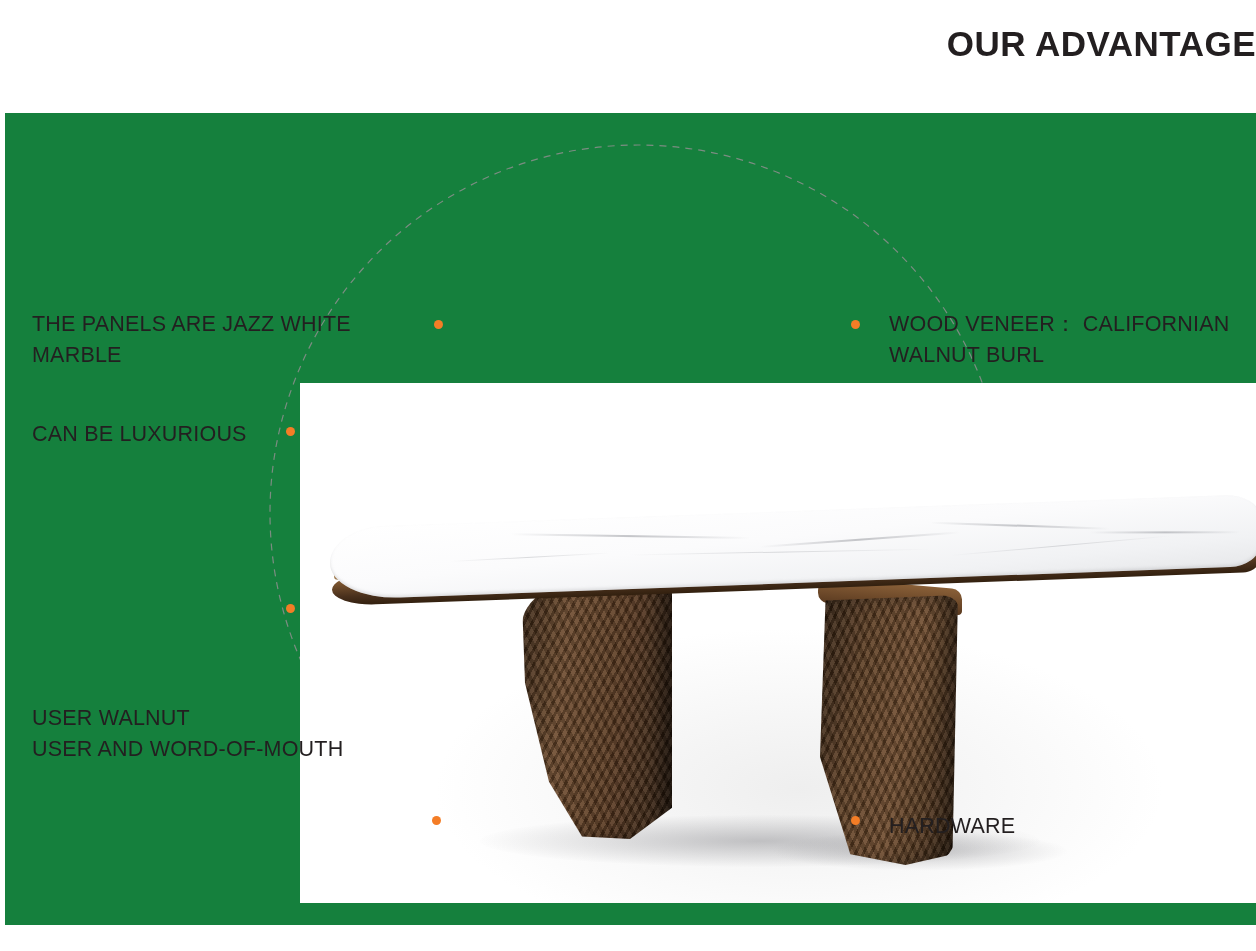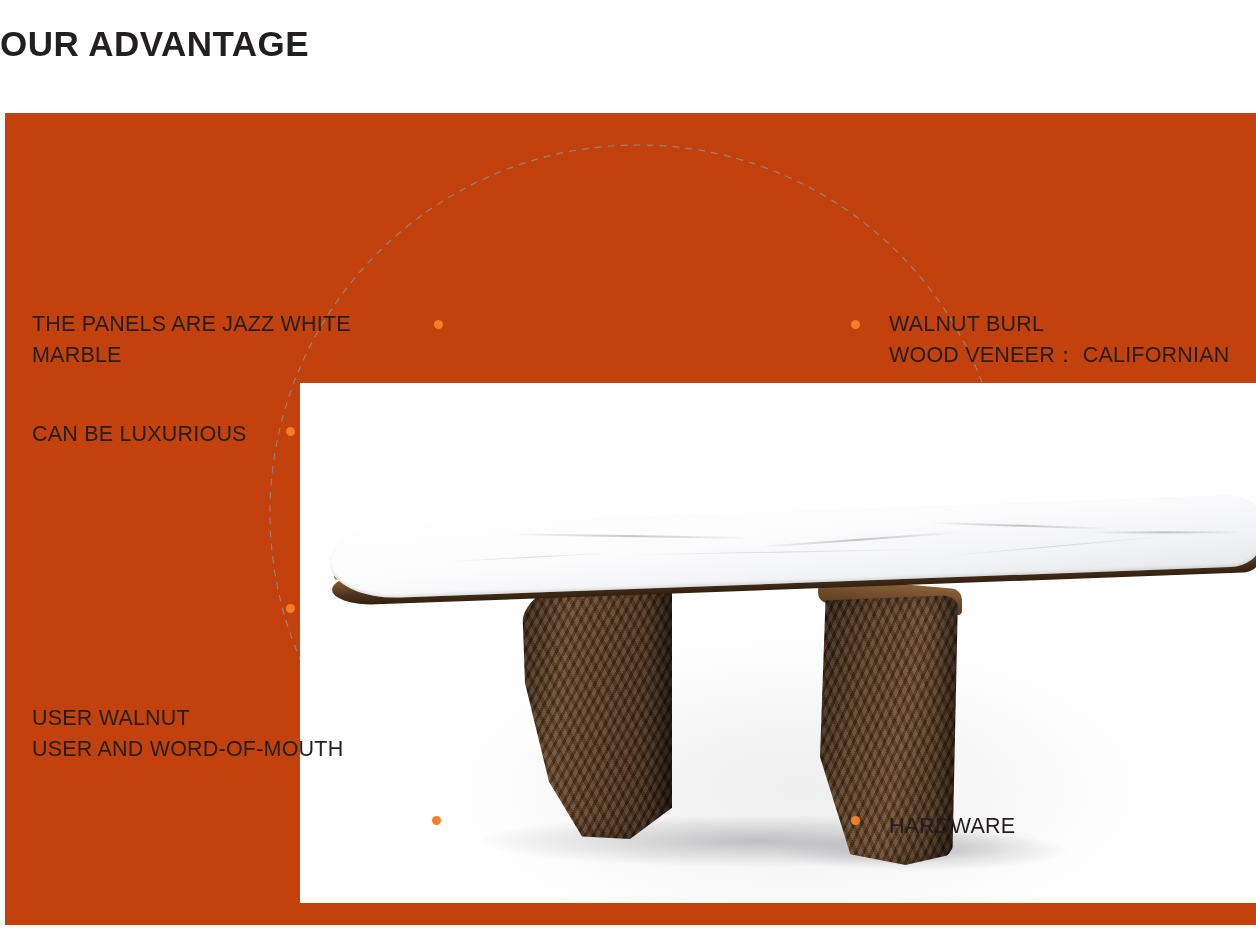--- a/index.html
+++ b/index.html
@@ -20,36 +20,36 @@
     position: absolute;
     left: 0; top: 0;
     width: 1256px;
     height: 113px;
     background: #ffffff;
   }
   #page-title {
     position: absolute;
     left: 0; top: 22px;
     width: 1256px;
-    text-align: left;
+    text-align: right;
     font-size: 35px;
     font-weight: bold;
     letter-spacing: 0.5px;
     color: #231f20;
     line-height: 44px;
   }
 
   
   #panel {
     position: absolute;
     left: 5px;
     top: 113px;
     width: 1251px;
     height: 812px;
-    background: #c2410c;
+    background: #15803d;
   }
 
   
   #circle-svg {
     position: absolute;
     left: 0; top: 0;
     width: 1251px;
     height: 812px;
     overflow: visible;
     pointer-events: none;
@@ -234,22 +234,22 @@
       <div class="vein2" style="left:120px; top:36px; width:160px; transform:rotate(-1deg);"></div>
     </div>
   </div>
 
   <div class="label" style="left:27px; top:196px;">
     <span class="line">THE PANELS ARE JAZZ WHITE</span>
     <span class="line">MARBLE</span>
   </div>
 
   <div class="label right" style="left:884px; top:196px;">
+    <span class="line">WOOD VENEER： CALIFORNIAN</span>
     <span class="line">WALNUT BURL</span>
-    <span class="line">WOOD VENEER： CALIFORNIAN</span>
   </div>
 
   <div class="label" style="left:27px; top:306px;">
     <span class="line">CAN BE LUXURIOUS</span>
   </div>
 
   <div class="label" style="left:27px; top:590px;">
     <span class="line">USER WALNUT</span>
     <span class="line">USER AND WORD-OF-MOUTH</span>
   </div>

